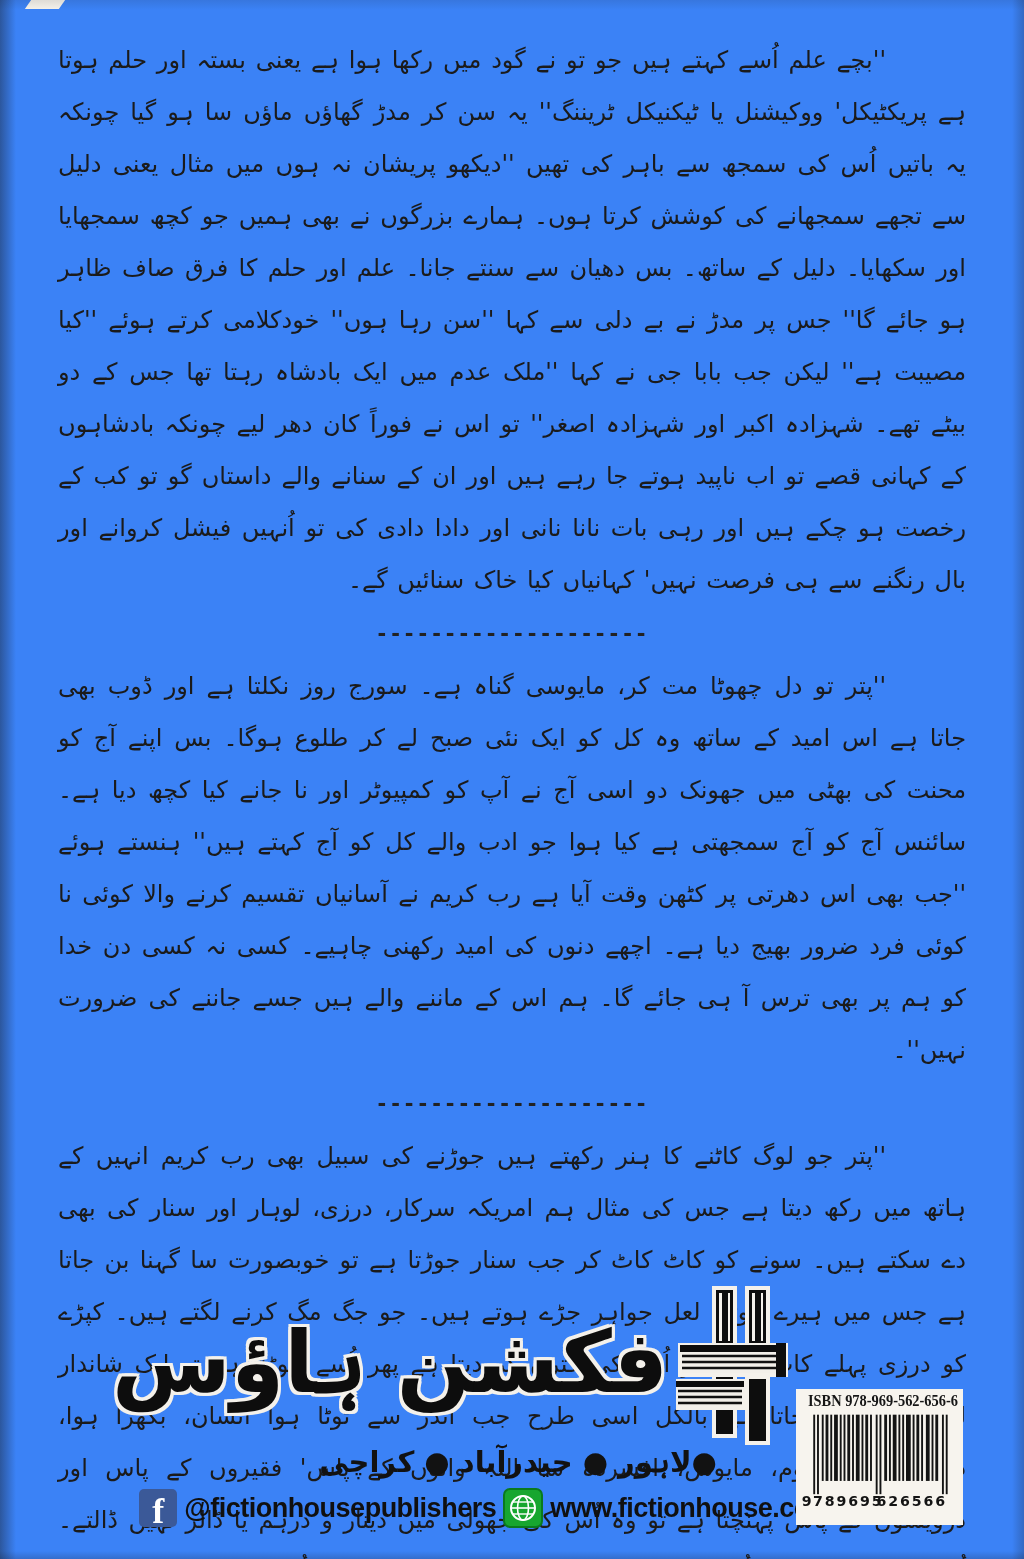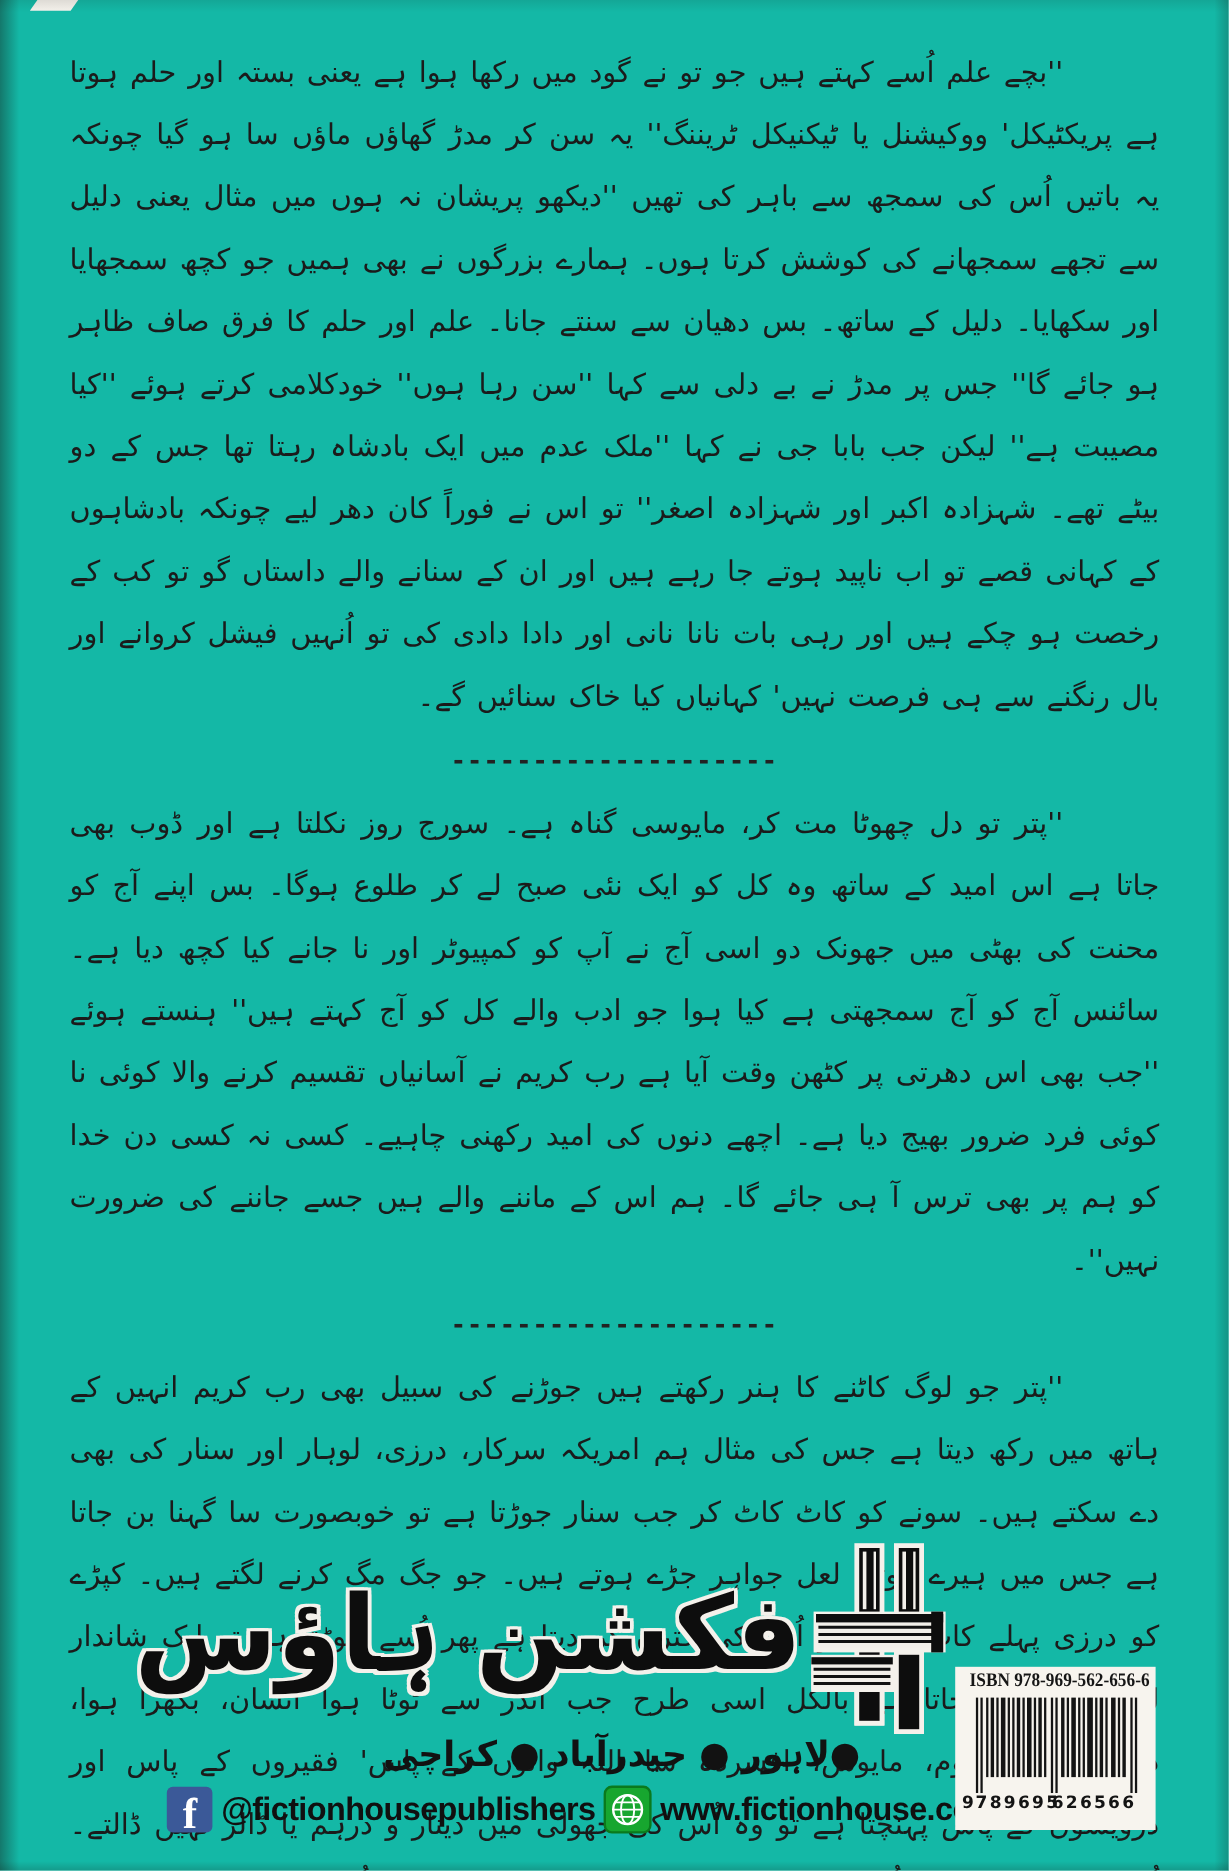--- a/index.html
+++ b/index.html
@@ -1,20 +1,20 @@
 <!DOCTYPE html>
 <html lang="ur"><head>
 <meta charset="utf-8">
 <style>
   html, body { margin: 0; padding: 0; }
   .page {
     position: relative;
     width: 1024px;
     height: 1559px;
-    background: #14b8a6;
+    background: #3b82f6;
     overflow: hidden;
     font-family: "DejaVu Sans", sans-serif;
     color: #1b1b1b;
   }
   
   .page::before {
     content: "";
     position: absolute; inset: 0;
     background:
       linear-gradient(90deg, rgba(20,16,12,.38) 0px, rgba(20,16,12,0) 16px,

